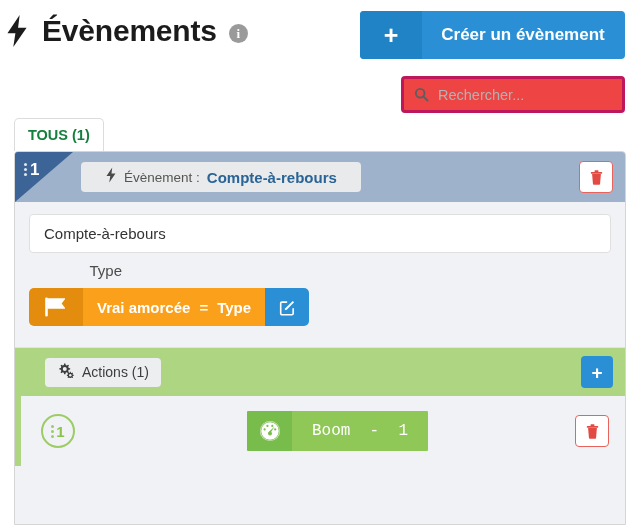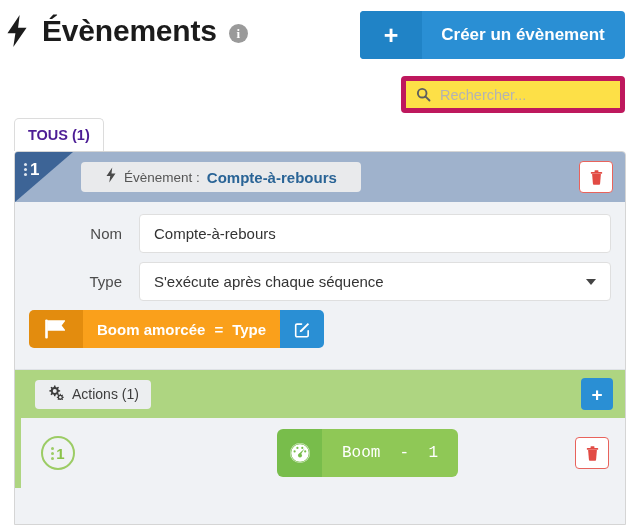--- a/index.html
+++ b/index.html
@@ -91,22 +91,22 @@
     font-weight: bold;
     padding-right: 1px;
   }
 
   .search-box {
     position: absolute;
     right: 15px;
     top: 76px;
     width: 224px;
     height: 37px;
-    background: #fde047;
-    border: 5px solid #be185d;
+    background: #ef4444;
+    border: 3px solid #be185d;
     border-radius: 4px;
     display: flex;
     align-items: center;
     box-sizing: border-box;
   }
   .search-icon {
     width: 34px;
     display: flex;
     align-items: center;
     justify-content: center;
@@ -138,21 +138,21 @@
     align-items: center;
     justify-content: center;
     height: 33px;
     padding: 0 13px;
     background: #ffffff;
     border: 1px solid #dcdcdc;
     border-bottom: none;
     border-radius: 5px 5px 0 0;
     font-size: 14.5px;
     font-weight: bold;
-    color: #4c1d95;
+    color: #15803d;
     box-sizing: border-box;
     position: relative;
     z-index: 2;
     cursor: pointer;
   }
 
   
   .panel-area {
     position: relative;
     height: 374px;
@@ -331,21 +331,21 @@
   .actions-section {
     margin-top: 11px;
     border-top: 1px solid #dfe2e6;
   }
   .actions-bar {
     background: #aed581;
     height: 48px;
     position: relative;
     display: flex;
     align-items: center;
-    padding-left: 20px;
+    padding-left: 30px;
   }
   .actions-chip {
     height: 29px;
     background: #eceef0;
     border-radius: 4px;
     display: inline-flex;
     align-items: center;
     gap: 8px;
     padding: 0 12px;
     font-size: 14px;
@@ -399,27 +399,27 @@
   }
   .circle-handle .dots6 i { background: #9ccc65; }
   .circle-num {
     font-size: 15px;
     font-weight: bold;
     color: #8bc34a;
     line-height: 1;
   }
   .action-pill {
     position: absolute;
-    left: 256px;
+    left: 226px;
     top: 50%;
     transform: translateY(-50%);
     display: inline-flex;
     align-items: stretch;
-    height: 48px;
-    border-radius: 6px;
+    height: 40px;
+    border-radius: 1px;
     overflow: hidden;
     cursor: pointer;
   }
   .action-pill-icon {
     background: #78bd4b;
     width: 45px;
     display: flex;
     align-items: center;
     justify-content: center;
   }
@@ -516,42 +516,37 @@
           <path d="M2.6 4.6h10.8l-1 12.2c-.05.6-.5 1.1-1.1 1.1H4.7c-.6 0-1.05-.5-1.1-1.1L2.6 4.6z"></path>
           <rect x="1" y="2.2" width="14" height="2.1" rx=".6"></rect>
           <rect x="5.6" y="0" width="4.8" height="2.2" rx=".7"></rect>
         </svg>
       </button>
     </div>
 
     <div class="form-area">
 
       <div class="form-row">
-        <div class="form-label">Nom</div>
         <div class="form-input">Compte-à-rebours</div>
       </div>
 
       <div class="form-row">
         <div class="form-label">Type</div>
-        <div class="form-input select-wrap">
-          <span>S'exécute après chaque séquence</span>
-          <span class="caret"></span>
-        </div>
       </div>
 
       <div class="form-row">
         <div class="trigger-pill">
           <span class="pill-flag">
             <svg viewBox="0 0 22 20" width="22" height="20" fill="#ffffff" aria-hidden="true">
               <path d="M2.2 1.2h17.2c.6 0 .9.6.55 1.05l-3.3 4.2 3.3 4.2c.35.45.05 1.05-.55 1.05H2.2V1.2z"></path>
               <rect x="0.2" y="0.4" width="2.6" height="19.2" rx="1.1"></rect>
             </svg>
           </span>
           <span class="pill-text">
-            <span>Boom amorcée</span>
+            <span>Vrai amorcée</span>
             <span>=</span>
             <span>Type</span>
           </span>
           <span class="pill-edit">
             <svg viewBox="0 0 18 18" width="17" height="17" fill="none" stroke="currentColor" stroke-width="1.7" aria-hidden="true">
               <path d="M14.6 2.1 L16 3.5 L8.2 11.3 L6 12 L6.7 9.8 Z" fill="currentColor" stroke="none"></path>
               <path d="M15 10.4V15.3c0 .7-.6 1.3-1.3 1.3H3.1c-.7 0-1.3-.6-1.3-1.3V4.6c0-.7.6-1.3 1.3-1.3H8" stroke-linecap="round"></path>
             </svg>
           </span>
         </div>

